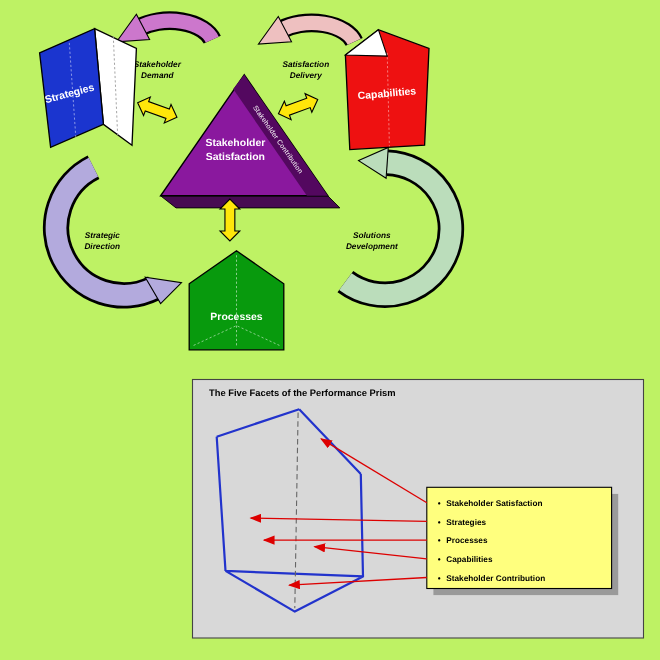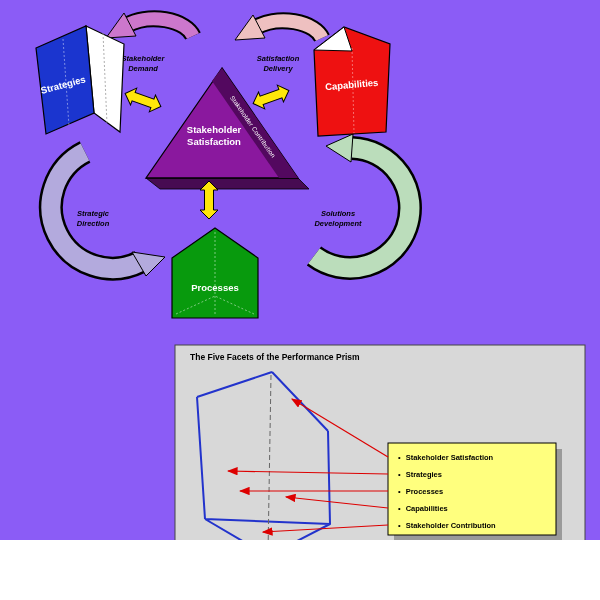--- a/index.html
+++ b/index.html
@@ -1,16 +1,16 @@
 <!DOCTYPE html>
 <html><head>
 <meta charset="utf-8">
 <style>
   html,body{margin:0;padding:0;background:#ffffff;}
-  #stage{position:relative;width:600px;height:540px;background:#8b5cf6;overflow:hidden;}
+  #stage{position:relative;width:600px;height:600px;background:#bef264;overflow:hidden;}
   svg{display:block;}
   svg text{font-family:"Liberation Sans","DejaVu Sans",sans-serif;}
   .facet-label{fill:#ffffff;font-weight:bold;font-size:9.5px;}
   .center-label{fill:#ffffff;font-weight:bold;font-size:9.5px;text-anchor:middle;}
   .edge-label{fill:#ffffff;font-size:6.3px;text-anchor:middle;letter-spacing:.2px;}
   .flow-label{fill:#000000;font-size:7.5px;font-style:italic;font-weight:bold;text-anchor:middle;}
   .panel-title{fill:#000000;font-size:8.5px;font-weight:bold;}
   .legend-item{fill:#000000;font-size:7.5px;font-weight:bold;}
 </style>
 </head>

